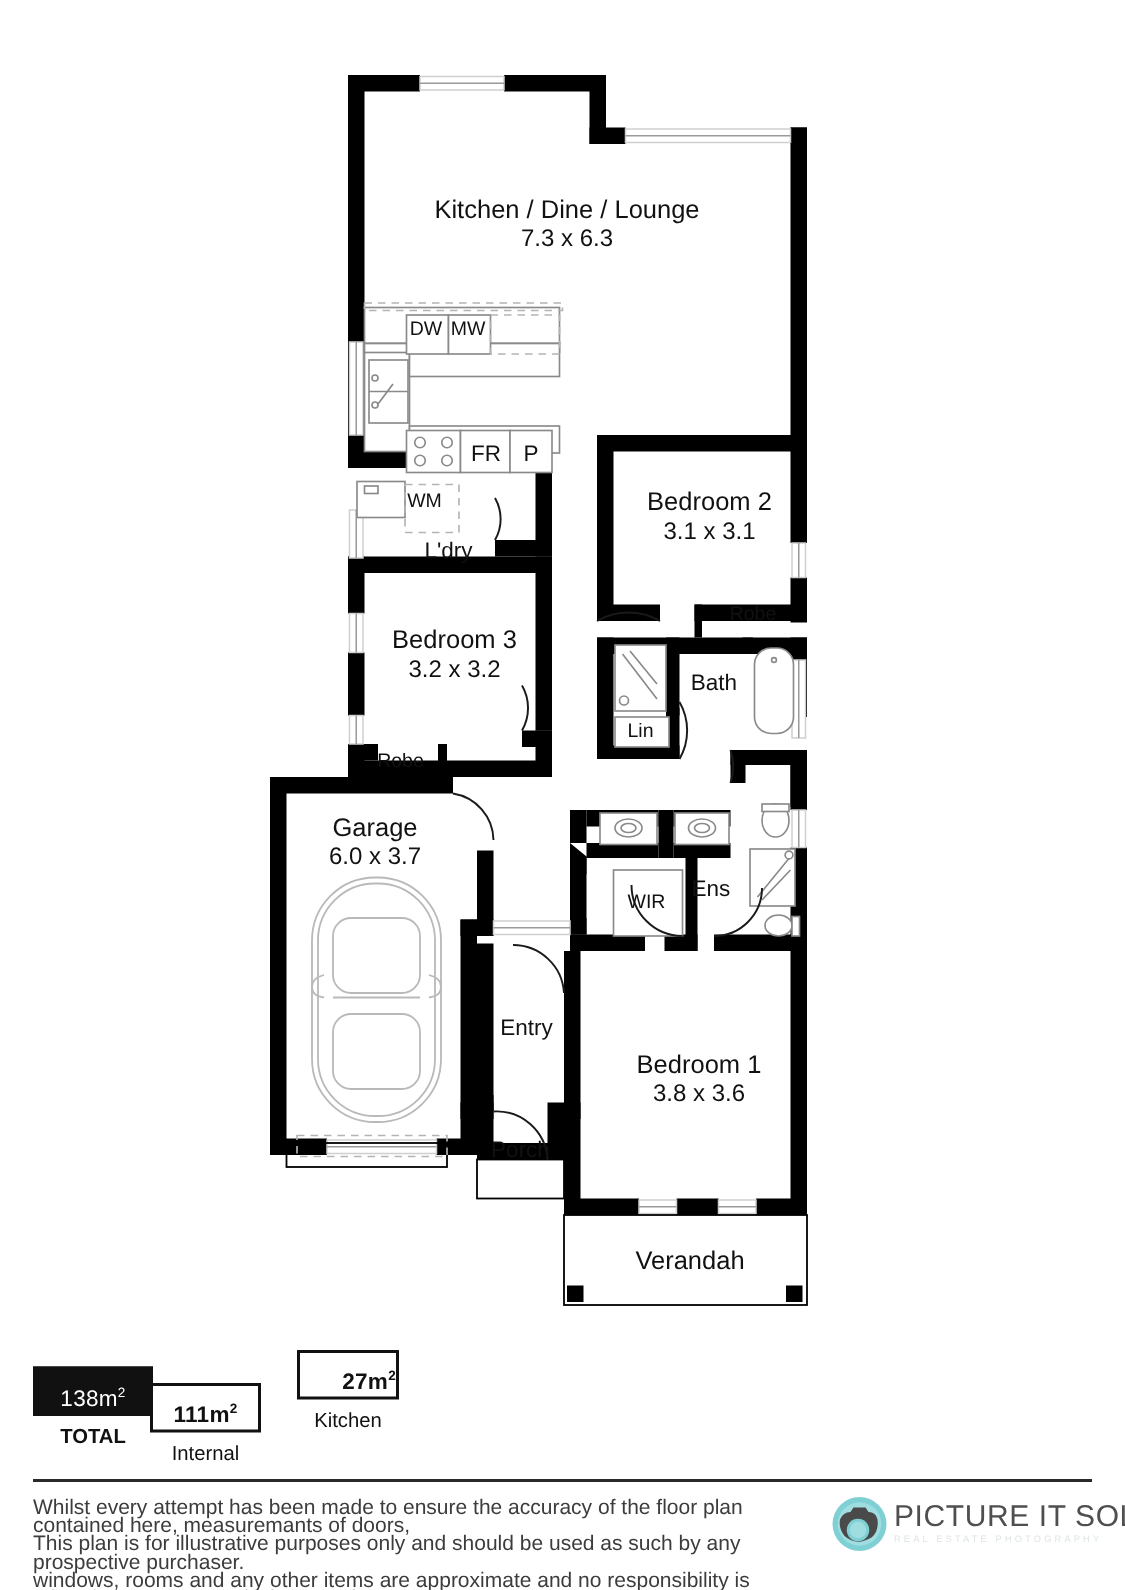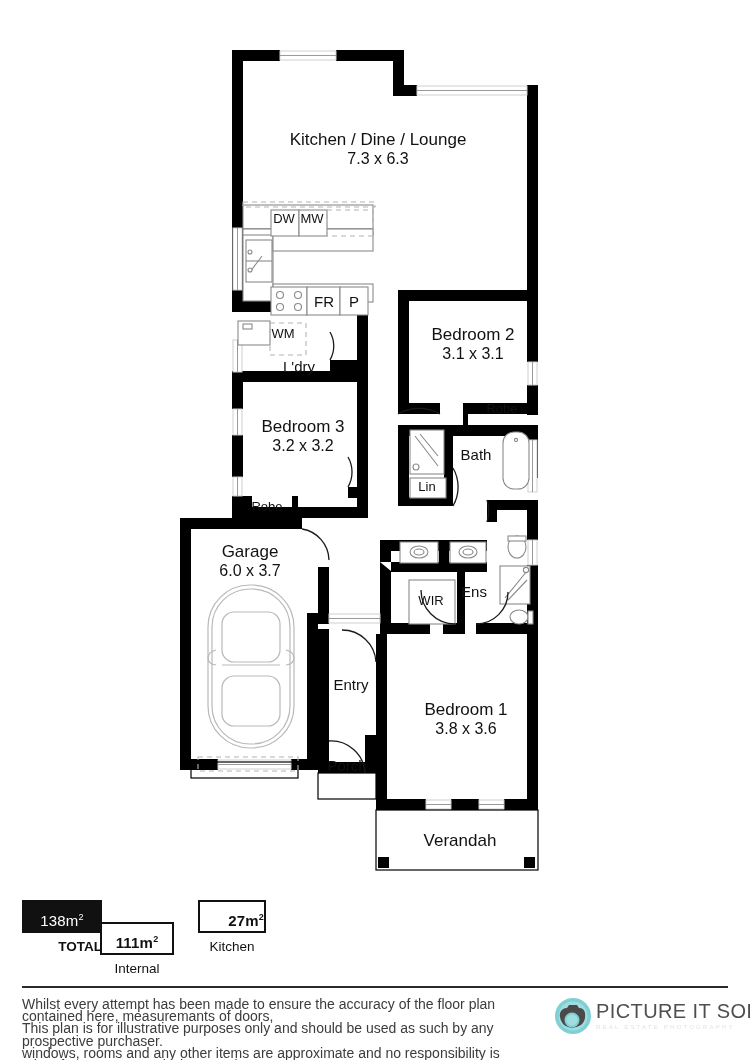--- a/index.html
+++ b/index.html
@@ -44,23 +44,23 @@
     height:33px;
     line-height:30px;
     font-size:15px;
     font-weight:bold;
     letter-spacing:.2px;
   }
   .badge sup{font-size:9px;vertical-align:super;font-weight:bold;}
   .badge.filled{background:#111111;color:#ffffff;border-color:#111111;font-weight:normal;}
   .badge.filled sup{font-weight:normal;}
   .badge-label{font-size:13.5px;margin-top:6px;color:#111111;}
-  .badge-label.bold{font-weight:bold;text-align:right;}
-
-  #g-total{left:22px;top:0;width:80px;}
+  .badge-label.bold{font-weight:bold;}
+
+  #g-total{left:22px;top:11px;width:80px;}
   #g-total .badge{width:80px;}
   #g-internal{left:100px;top:0;width:74px;margin-top:22px;}
   #g-internal .badge{width:74px;}
   #g-external{left:198px;top:0;width:68px;}
   #g-external .badge{width:68px;text-align:right;}
 
   
   #rule{position:absolute;left:22px;top:986px;width:706px;height:2px;background:#2a2a2a;}
   #disclaimer{
     position:absolute;left:22px;top:998px;width:500px;

